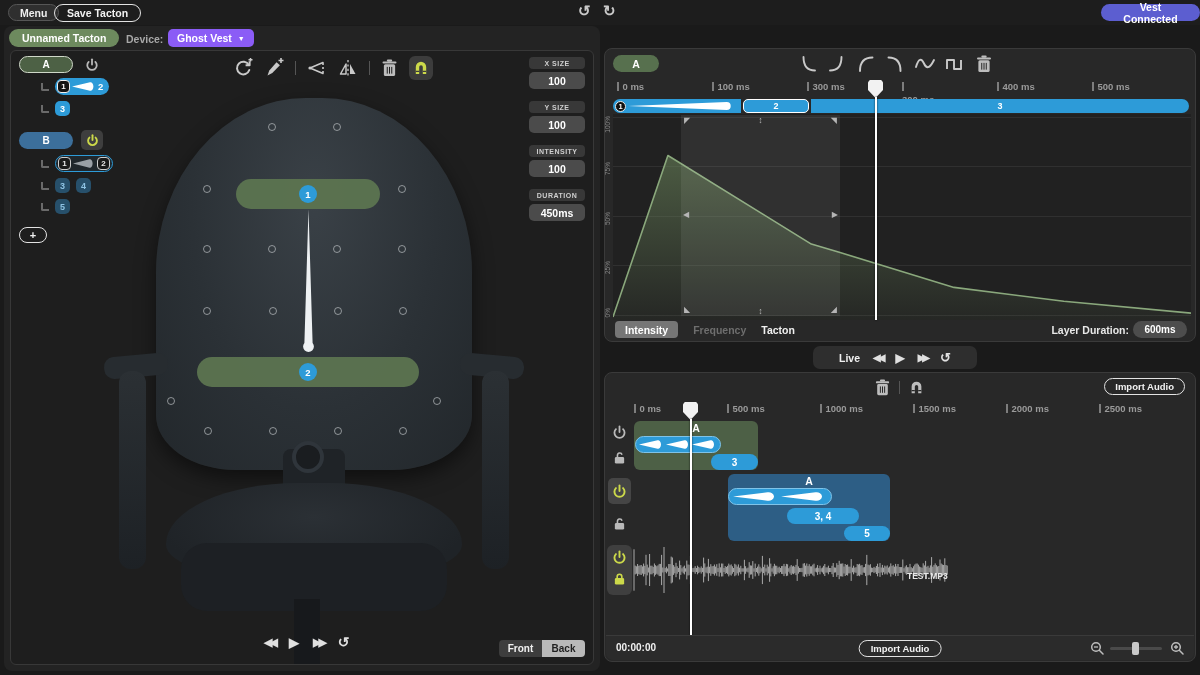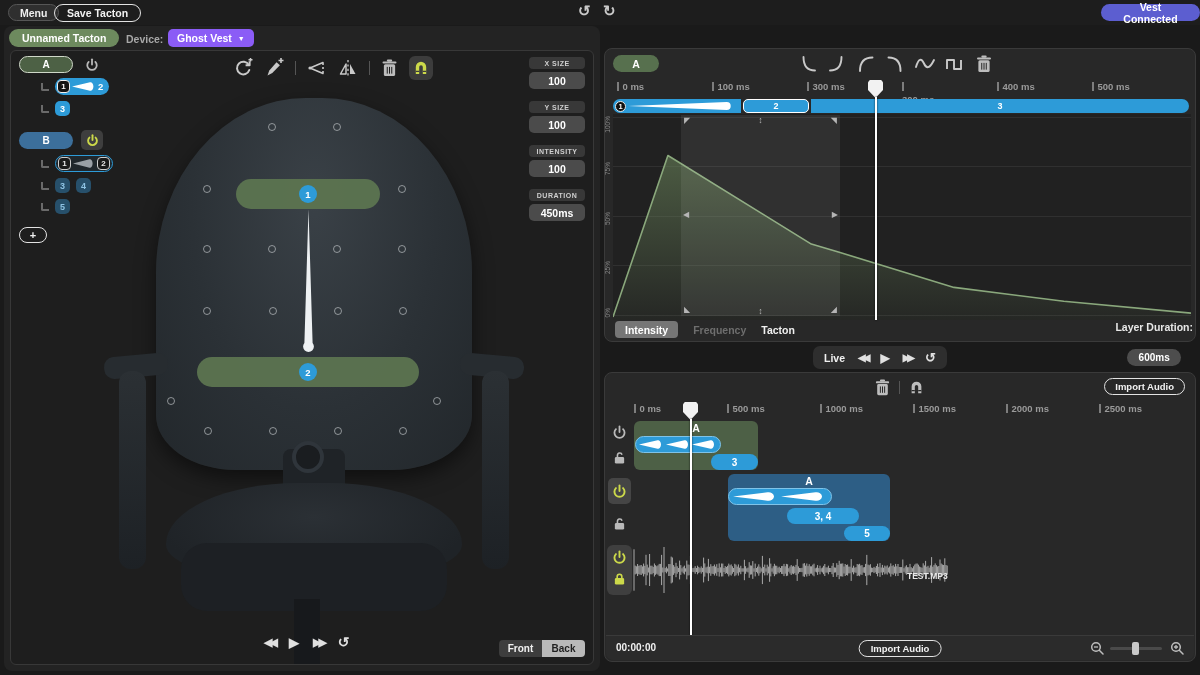--- a/index.html
+++ b/index.html
@@ -347,27 +347,27 @@
     </div>
 
     <div class="abs ph-handle" style="left:263px;top:31px;"></div>
     <div class="abs ph-line" style="left:270px;top:48px;height:223px;"></div>
 
     <div class="abs" style="left:10px;top:272px;display:flex;align-items:center;gap:15px;">
       <div class="tab pill" style="height:17px;padding:0 10px;background:#767676;color:#fff;border-radius:4px;">Intensity</div>
       <div class="tab" style="color:#6e6e6e;">Frequency</div>
       <div class="tab" style="color:#f0f0f0;">Tacton</div>
     </div>
-    <div class="abs" style="right:2px;top:272px;display:flex;align-items:center;gap:16px;flex-direction:column;">
+    <div class="abs" style="right:8px;top:272px;display:flex;align-items:center;gap:4px;">
       <span style="font-size:10.5px;font-weight:bold;color:#e8e8e8;">Layer Duration:</span>
       <div class="pill" style="width:54px;height:17px;background:#4d4d4d;color:#fff;font-size:10px;border-radius:9px;">600ms</div>
     </div>
   </div>
 
-  <div class="abs pill" style="left:813px;top:346px;width:134px;height:23px;background:#2e2e2e;border-radius:7px;gap:13px;">
+  <div class="abs pill" style="left:813px;top:346px;width:164px;height:23px;background:#2e2e2e;border-radius:7px;gap:13px;">
     <span style="font-size:10.5px;font-weight:bold;color:#f0f0f0;">Live</span>
     <span class="transport-glyph" style="font-size:10px;letter-spacing:-3px;">◀◀</span>
     <span class="transport-glyph" style="font-size:12px;">▶</span>
     <span class="transport-glyph" style="font-size:10px;letter-spacing:-3px;">▶▶</span>
     <span class="transport-glyph" style="font-size:13px;">↺</span>
   </div>
 
   <div class="abs panel" style="left:604px;top:372px;width:592px;height:290px;">
 
     <div class="abs" style="left:270px;top:6px;display:flex;align-items:center;gap:9px;">

